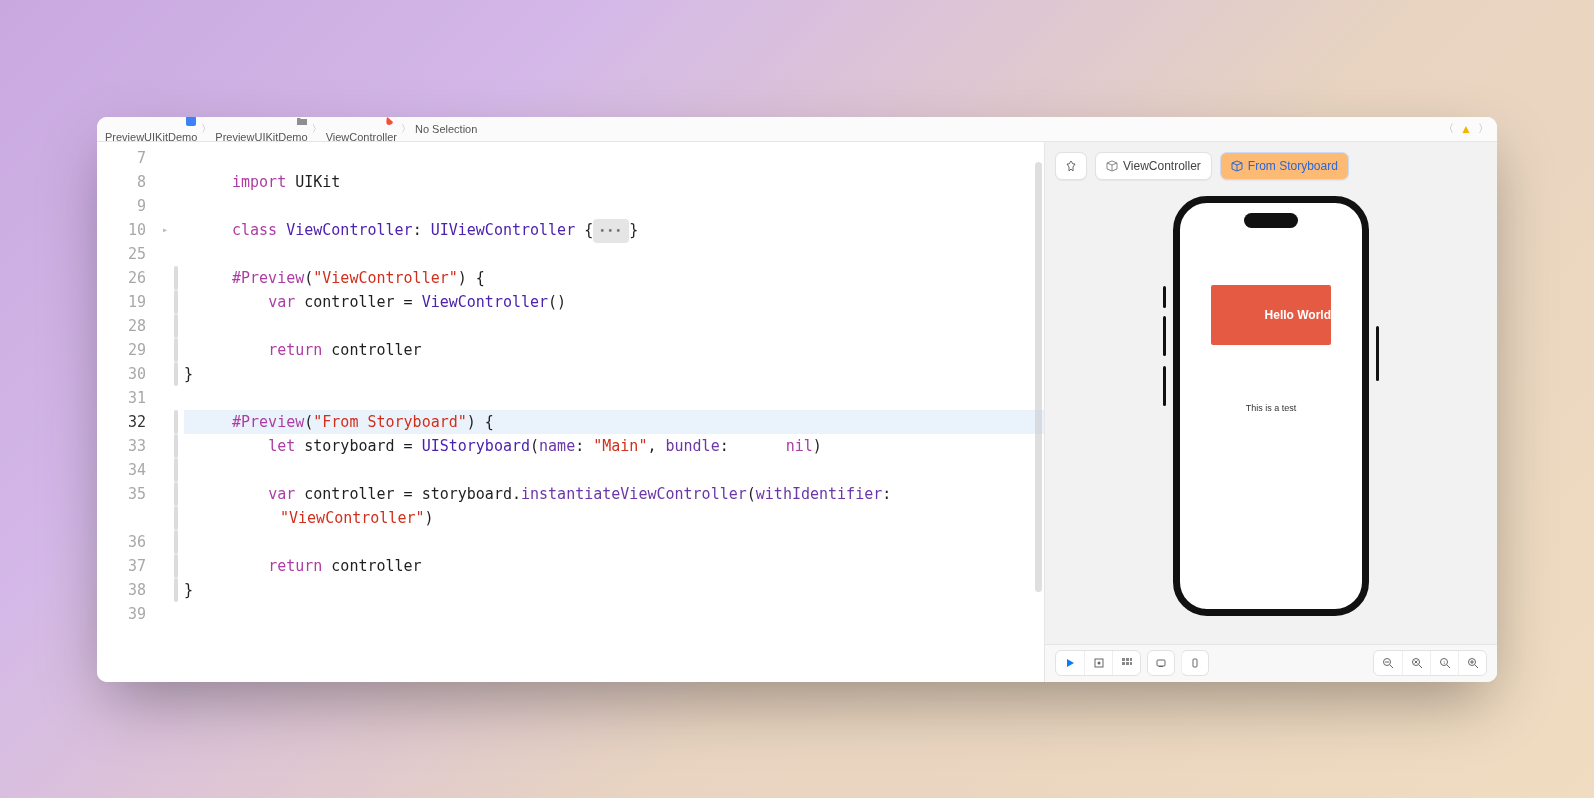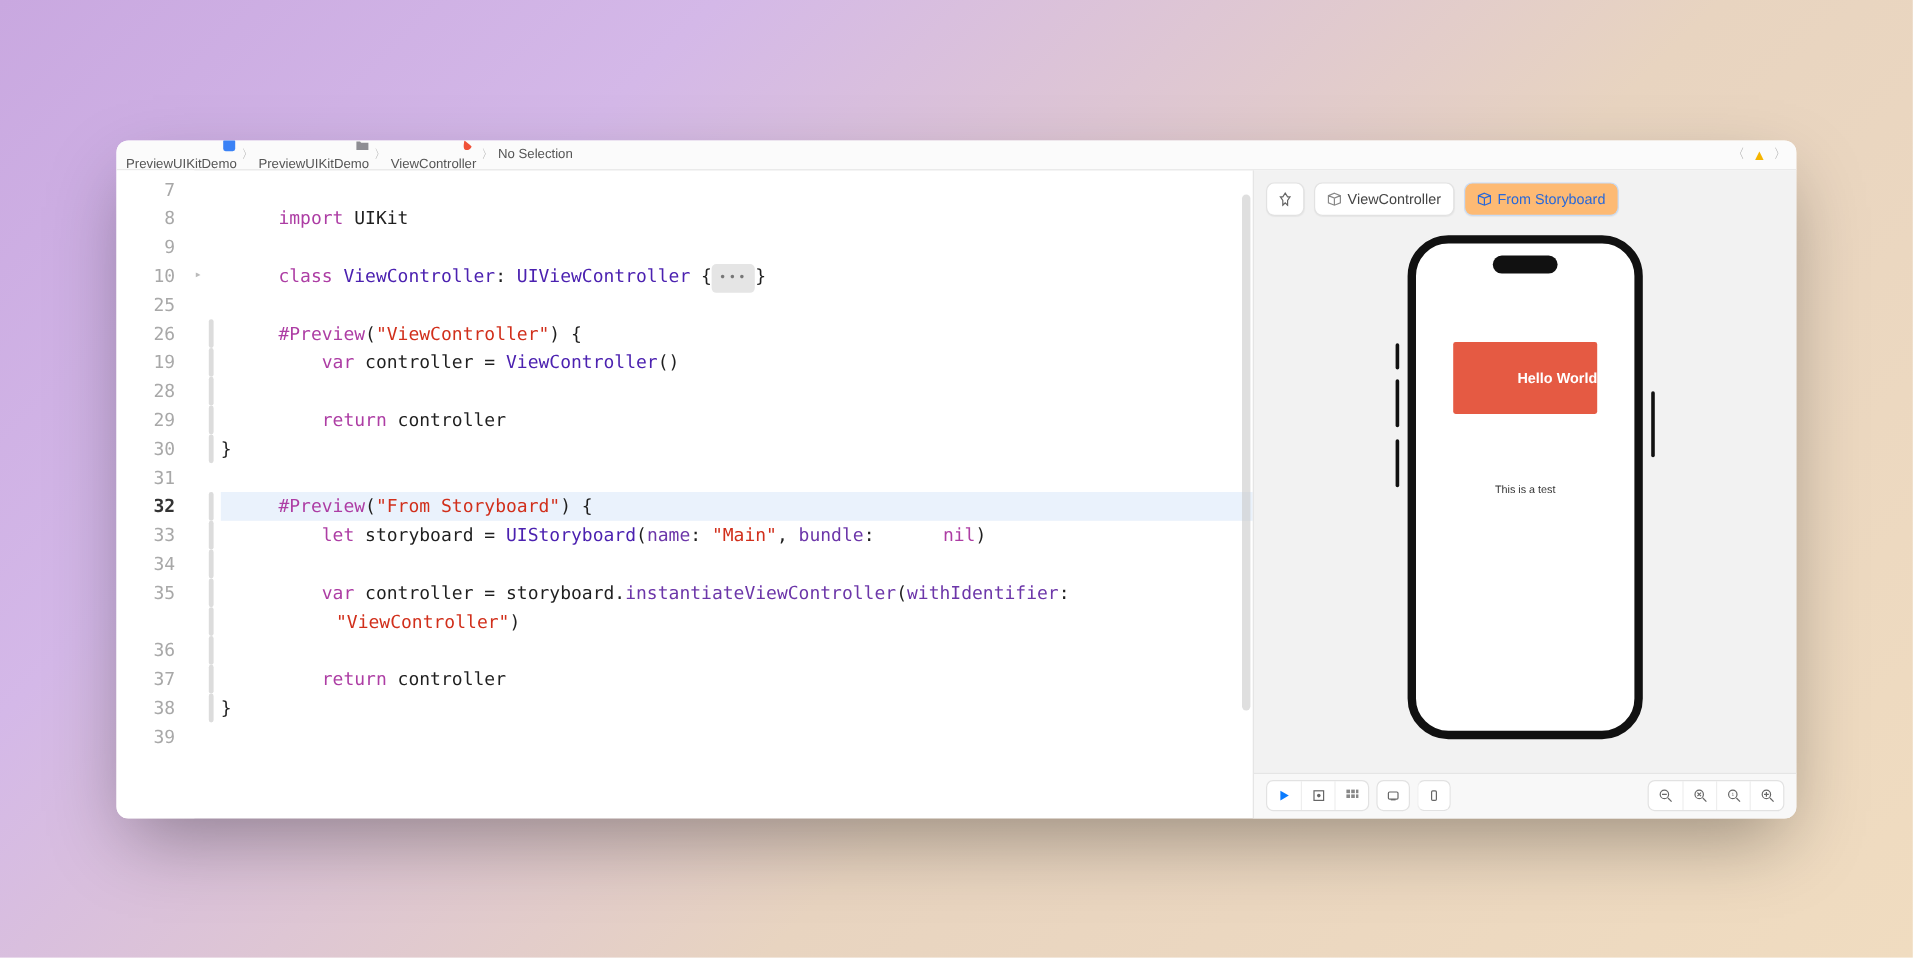--- a/index.html
+++ b/index.html
@@ -28,21 +28,21 @@
 }
 .bc-item { display: inline-flex; align-items: flex-end; gap: 4px; flex-direction: column; }
 .bc-sep { color: #aaa; margin: 0 4px; font-size: 10px; }
 .bc-icon { width: 12px; height: 12px; display: inline-flex; align-items: center; justify-content: center; }
 .bc-right { margin-left: auto; display: flex; align-items: center; gap: 6px; }
 .warn-tri { color: #f5b400; font-size: 12px; }
 .main { flex: 1; display: flex; min-height: 0; }
 .editor { flex: 1; display: flex; font-family: "SF Mono", Menlo, Consolas, monospace; font-size: 15px; line-height: 24px; position: relative; }
 .gutter { width: 65px; text-align: right; color: #a8a8a8; padding: 4px 6px 4px 0; user-select: none; background: #fff; }
 .gutter .ln { height: 24px; padding-right: 10px; }
-.gutter .ln.current { color: #333; font-weight: 700; }
+.gutter .ln.current { color: #333; font-weight: 400; }
 .foldcol { width: 12px; padding-top: 4px; }
 .foldcol .fold { height: 24px; color: #bbb; font-size: 10px; display: flex; align-items: center; }
 .changebar { width: 4px; padding-top: 4px; }
 .changebar .cb { height: 24px; }
 .changebar .cb.on { background: #dcdcdc; border-radius: 2px; }
 .code { flex: 1; padding: 4px 0 4px 6px; }
 .code .line { height: 24px; white-space: pre; }
 .code .line.hl { background: #eaf2fc; }
 .code .line.wrap { padding-left: 96px; }
 .tok-kw { color: #ad3da4; margin-left: 48px; }

